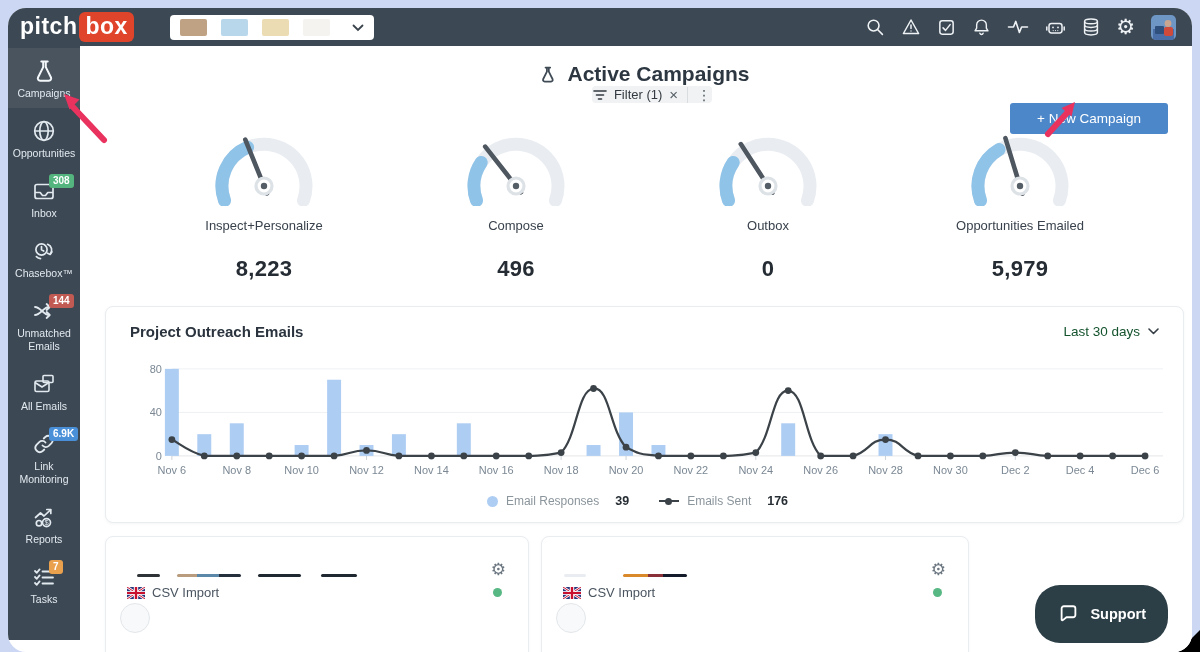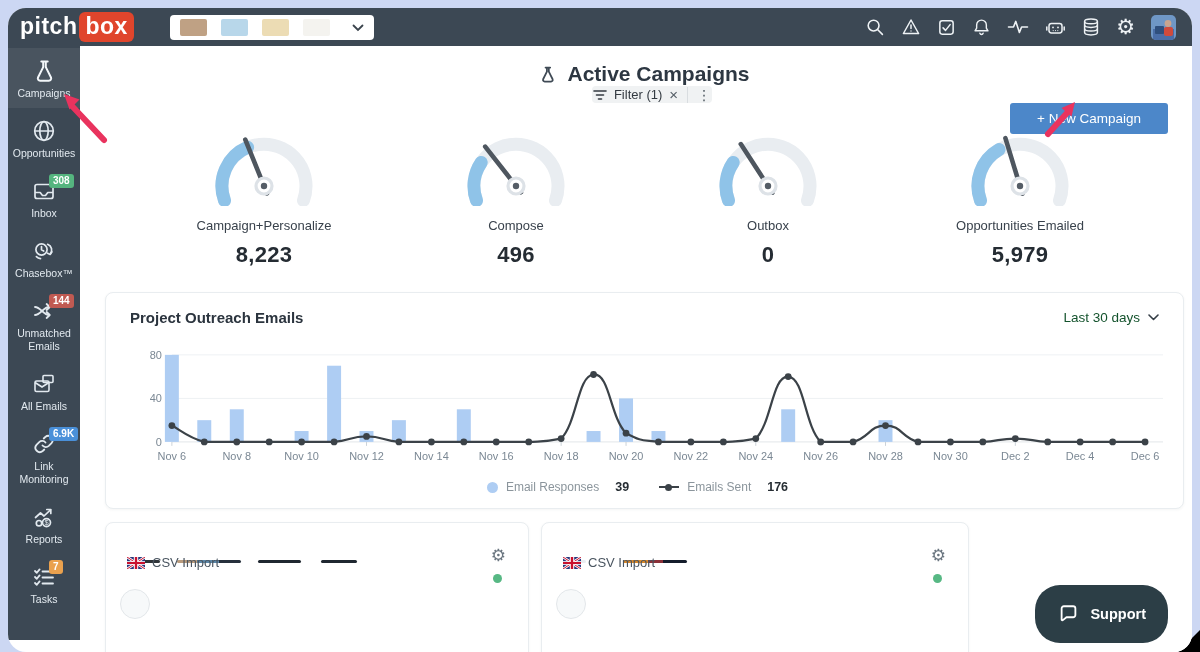--- a/index.html
+++ b/index.html
@@ -49,21 +49,21 @@
   .filter-close { font-size:15px; color:#555e66; cursor:pointer; }
   .pill-divider { width:1px; height:16px; background:#d9dde0; margin:0 2px; }
   .kebab { font-size:14px; color:#4c555e; cursor:pointer; letter-spacing:0; }
   .new-campaign { margin-left:auto; background:#4c87c9; color:#fff; border:none; font-size:13.5px;
                   padding:8px 27px; border-radius:3px; cursor:pointer; font-family:inherit; }
 
   
   .gauges { display:flex; margin:20px 46px 0 58px; }
   .gauge-block { flex:1; text-align:center; }
   .gauge-label { margin-top:8px; font-size:13px; color:#39424c; }
-  .gauge-value { margin-top:9px; font-size:22px; color:#252c33; font-weight:600; letter-spacing:.3px; }
+  .gauge-value { margin-top:23px; font-size:22px; color:#252c33; font-weight:600; letter-spacing:.3px; }
 
   
   .chart-card { margin:24px 8px 0 25px; border:1px solid #e9edf0; border-radius:8px;
                 box-shadow:0 1px 3px rgba(40,50,60,.05); padding:16px 20px 10px; background:#fff; }
   .chart-head { display:flex; align-items:center; margin:0 4px; }
   .chart-title { font-size:15px; font-weight:600; color:#2b343e; }
   .range-select { margin-left:auto; display:flex; align-items:center; gap:8px; font-size:13.5px;
                   color:#14532d; cursor:pointer; }
   .chart-svg { width:100%; height:140px; margin-top:12px; display:block; }
   .legend { display:flex; justify-content:center; align-items:center; gap:16px; margin-top:2px; padding-bottom:4px; }
@@ -76,21 +76,21 @@
   .legend-value { font-size:12.5px; font-weight:bold; color:#272e34; margin-right:14px; }
 
   
   .cards-row { display:flex; gap:12px; margin:13px 0 0 25px; }
   .import-card { width:424px; height:140px; border:1px solid #e9edf0; border-radius:8px;
                  box-shadow:0 1px 3px rgba(40,50,60,.05); position:relative; background:#fff; }
   .import-card.second { width:428px; }
   .rline { position:absolute; height:3px; border-radius:2px; top:37px; }
   .card-gear { position:absolute; right:22px; top:24px; font-size:17px; color:#6b7680; cursor:pointer; line-height:17px; }
   .status-dot { position:absolute; right:26px; top:51px; width:9px; height:9px; border-radius:50%; background:#57b884; }
-  .card-src { position:absolute; left:21px; top:32px; display:flex; align-items:center; gap:7px;
+  .card-src { position:absolute; left:21px; top:48px; display:flex; align-items:center; gap:7px;
               font-size:13px; color:#4a5560; }
   .peek-circle { position:absolute; left:14px; top:66px; width:30px; height:30px; border-radius:50%;
                  background:#f7f9fa; border:1px solid #e3e7ea; }
 
   
   .support-btn { position:fixed; right:32px; bottom:9px; z-index:6; background:#2c3e46; color:#fff;
                  border:none; border-radius:25px; height:58px; padding:0 22px; display:flex;
                  align-items:center; gap:10px; font-size:14.5px; font-weight:bold; font-family:inherit; cursor:pointer; }
 
   .annot { position:fixed; z-index:7; pointer-events:none; }
@@ -290,21 +290,21 @@
 
     <div class="gauges">
       <div class="gauge-block">
         <svg id="gauge-0" width="128" height="84" viewBox="0 0 128 84">
             <path d="M24.5,78.4 A42,42 0 1 1 103.5,78.4" stroke="#e9edf1" stroke-width="13" fill="none" stroke-linecap="round"></path>
             <path d="M24.5,78.4 A42,42 0 0 1 47.6,25.3" stroke="#8fc3e8" stroke-width="13" fill="none" stroke-linecap="round"></path>
             <line x1="67.0" y1="71.4" x2="45.3" y2="17.6" stroke="#4e565f" stroke-width="4.6" stroke-linecap="round"></line>
             <circle cx="64" cy="64" r="8" fill="#fff" stroke="#dde2e7" stroke-width="3.2"></circle>
             <circle cx="64" cy="64" r="3.2" fill="#555d66"></circle>
           </svg>
-        <div class="gauge-label">Campaign+Personalize</div>
+        <div class="gauge-label">Inspect+Personalize</div>
         <div class="gauge-value">8,223</div>
       </div>
       <div class="gauge-block">
         <svg id="gauge-1" width="128" height="84" viewBox="0 0 128 84">
             <path d="M24.5,78.4 A42,42 0 1 1 103.5,78.4" stroke="#e9edf1" stroke-width="13" fill="none" stroke-linecap="round"></path>
             <path d="M24.5,78.4 A42,42 0 0 1 29.2,40.5" stroke="#8fc3e8" stroke-width="13" fill="none" stroke-linecap="round"></path>
             <line x1="68.9" y1="70.3" x2="33.2" y2="24.6" stroke="#4e565f" stroke-width="4.6" stroke-linecap="round"></line>
             <circle cx="64" cy="64" r="8" fill="#fff" stroke="#dde2e7" stroke-width="3.2"></circle>
             <circle cx="64" cy="64" r="3.2" fill="#555d66"></circle>
           </svg>

